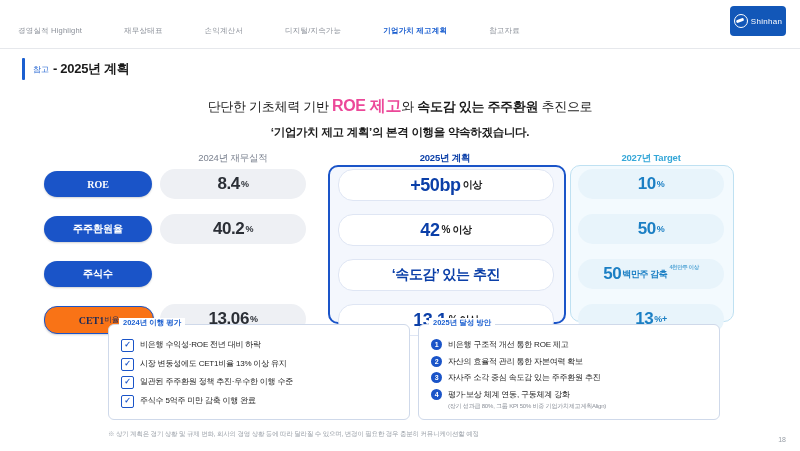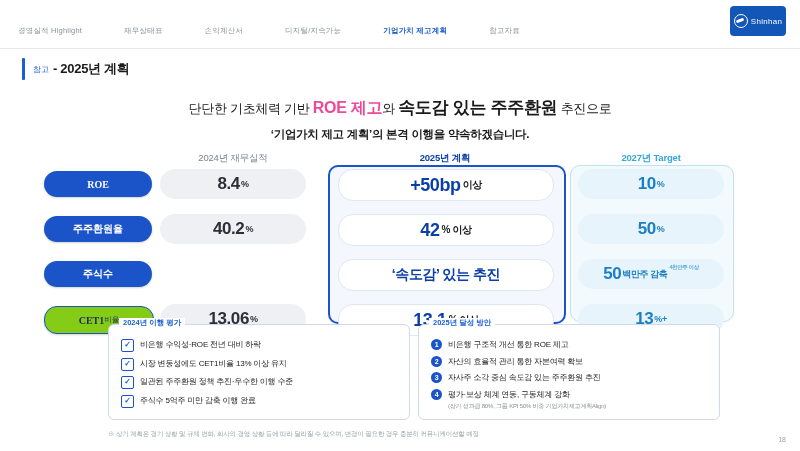--- a/index.html
+++ b/index.html
@@ -44,42 +44,42 @@
   .title-bar{width:3px;height:22px;background:#1b5fd0;margin-right:8px;border-radius:1px;}
   .title-sub{font-size:8px;color:#1b5fd0;margin-right:4px;}
   .title-main{font-size:13px;font-weight:bold;color:#1b1b1b;letter-spacing:-.3px;}
 
   
   .headline{
     position:absolute;left:0;top:96px;width:800px;text-align:center;
   }
   .headline .l1{font-size:13px;color:#1b1b1b;letter-spacing:-.3px;}
   .headline .l1 .big{font-size:16px;font-weight:bold;color:#ec4899;}
-  .headline .l1 .mid{font-size:17px;font-weight:bold;color:#1b1b1b;}
+  .headline .l1 .mid{font-size:13px;font-weight:bold;color:#1b1b1b;}
   .headline .l2{margin-top:8px;font-size:11.5px;color:#1b1b1b;letter-spacing:-.3px;}
   .headline .l2 b{font-weight:bold;}
 
   
   .colhead{position:absolute;top:152px;font-size:9.5px;letter-spacing:-.2px;text-align:center;}
   .ch-2024{left:158px;width:150px;color:#7b8290;}
   .ch-2025{left:330px;width:230px;color:#0b3fa8;font-weight:bold;}
   .ch-2027{left:578px;width:146px;color:#35a7d8;font-weight:bold;}
 
   
   .rows{position:absolute;left:0;top:168px;width:800px;}
   .row{position:relative;height:38px;margin-bottom:7px;}
 
   .lbl{
     position:absolute;left:44px;top:3px;width:108px;height:26px;
     border-radius:13px;display:flex;align-items:center;justify-content:center;
     font-size:10px;font-weight:bold;color:#fff;background:#1a54c8;
     box-shadow:0 1px 2px rgba(0,0,0,.18);
     font-family:Liberation Serif, serif;
   }
-  .lbl.outline{background:#84cc16;color:#1a2a5a;border:1.4px solid #1a54c8;}
+  .lbl.outline{background:#f97316;color:#1a2a5a;border:1.4px solid #1a54c8;}
   .lbl.outline .unit{font-size:7.5px;font-weight:normal;color:#1a2a5a;}
 
   .cell{
     position:absolute;height:30px;border-radius:15px;
     display:flex;align-items:center;justify-content:center;
     font-weight:bold;letter-spacing:-.4px;
   }
   .c2024{left:160px;width:146px;top:1px;background:#eef0f4;color:#2b2f36;font-size:17px;}
   .c2024 .u{font-size:9px;font-weight:bold;margin-left:1px;}
   .c2025{left:338px;width:214px;top:1px;background:#ffffff;color:#0b3fa8;font-size:18px;

